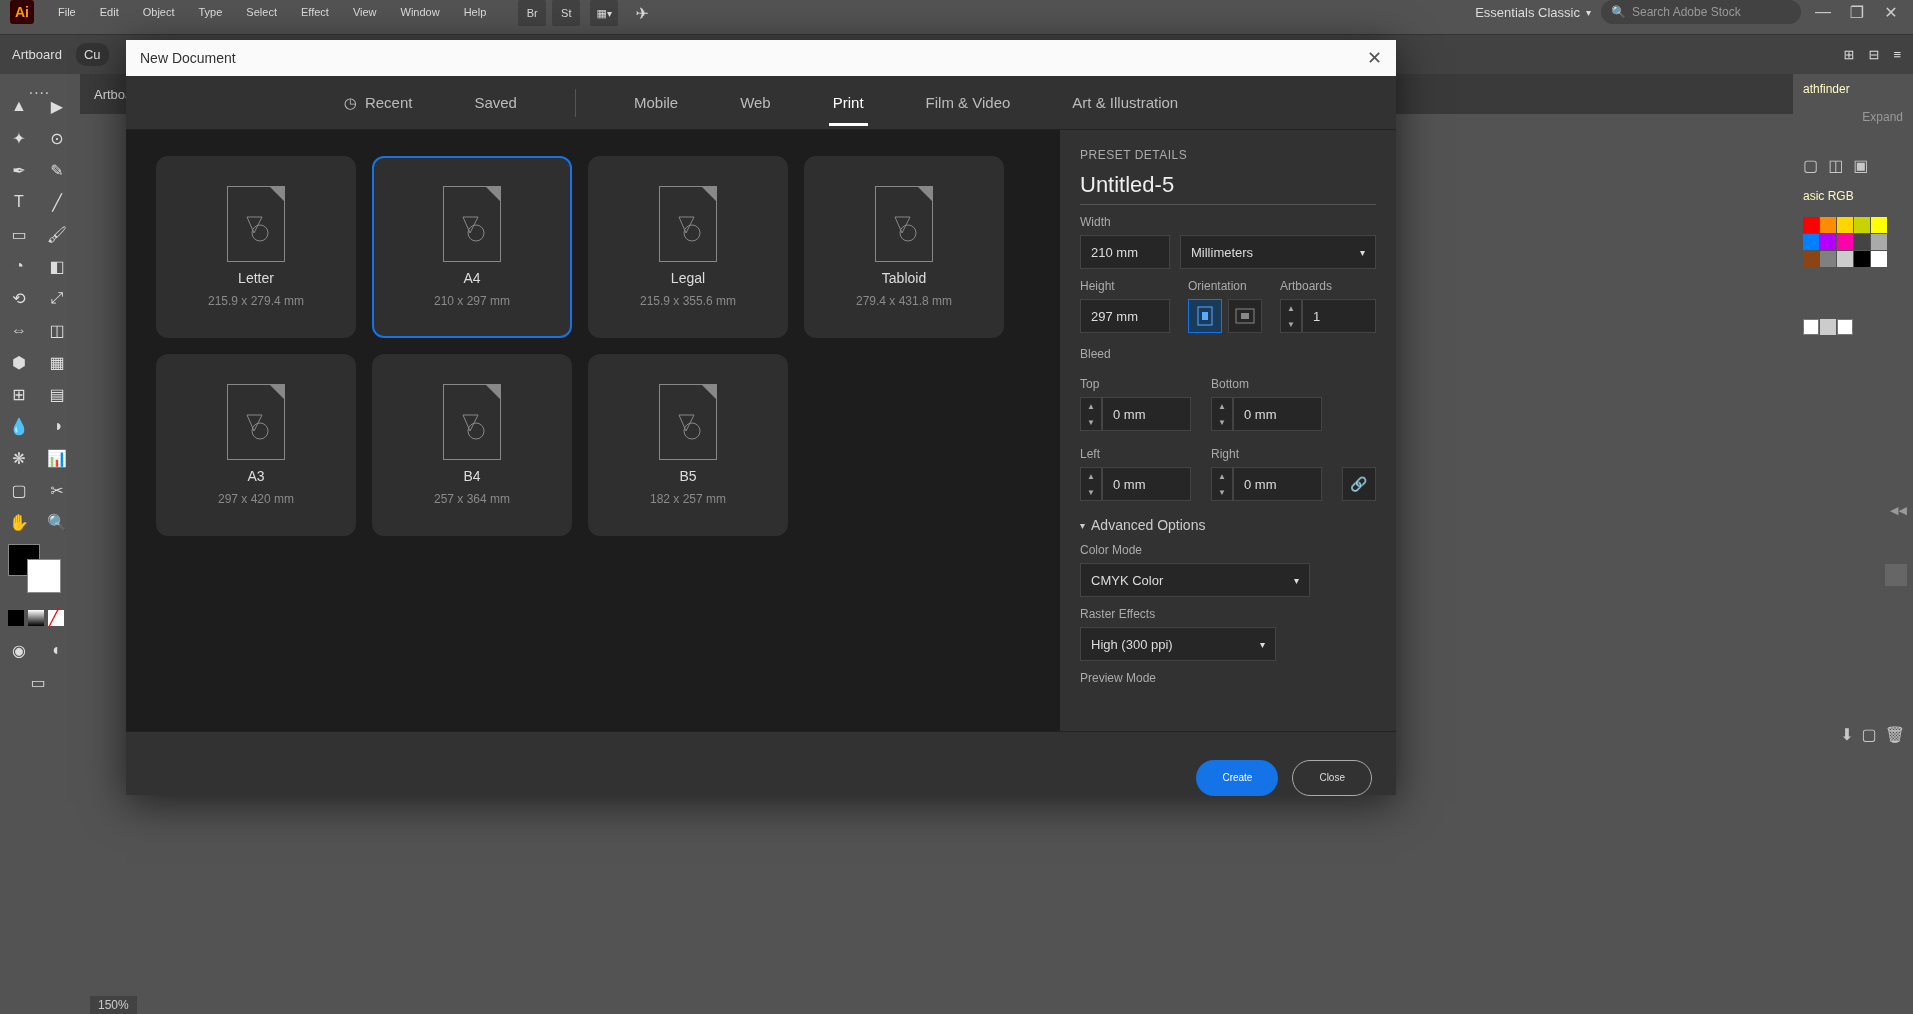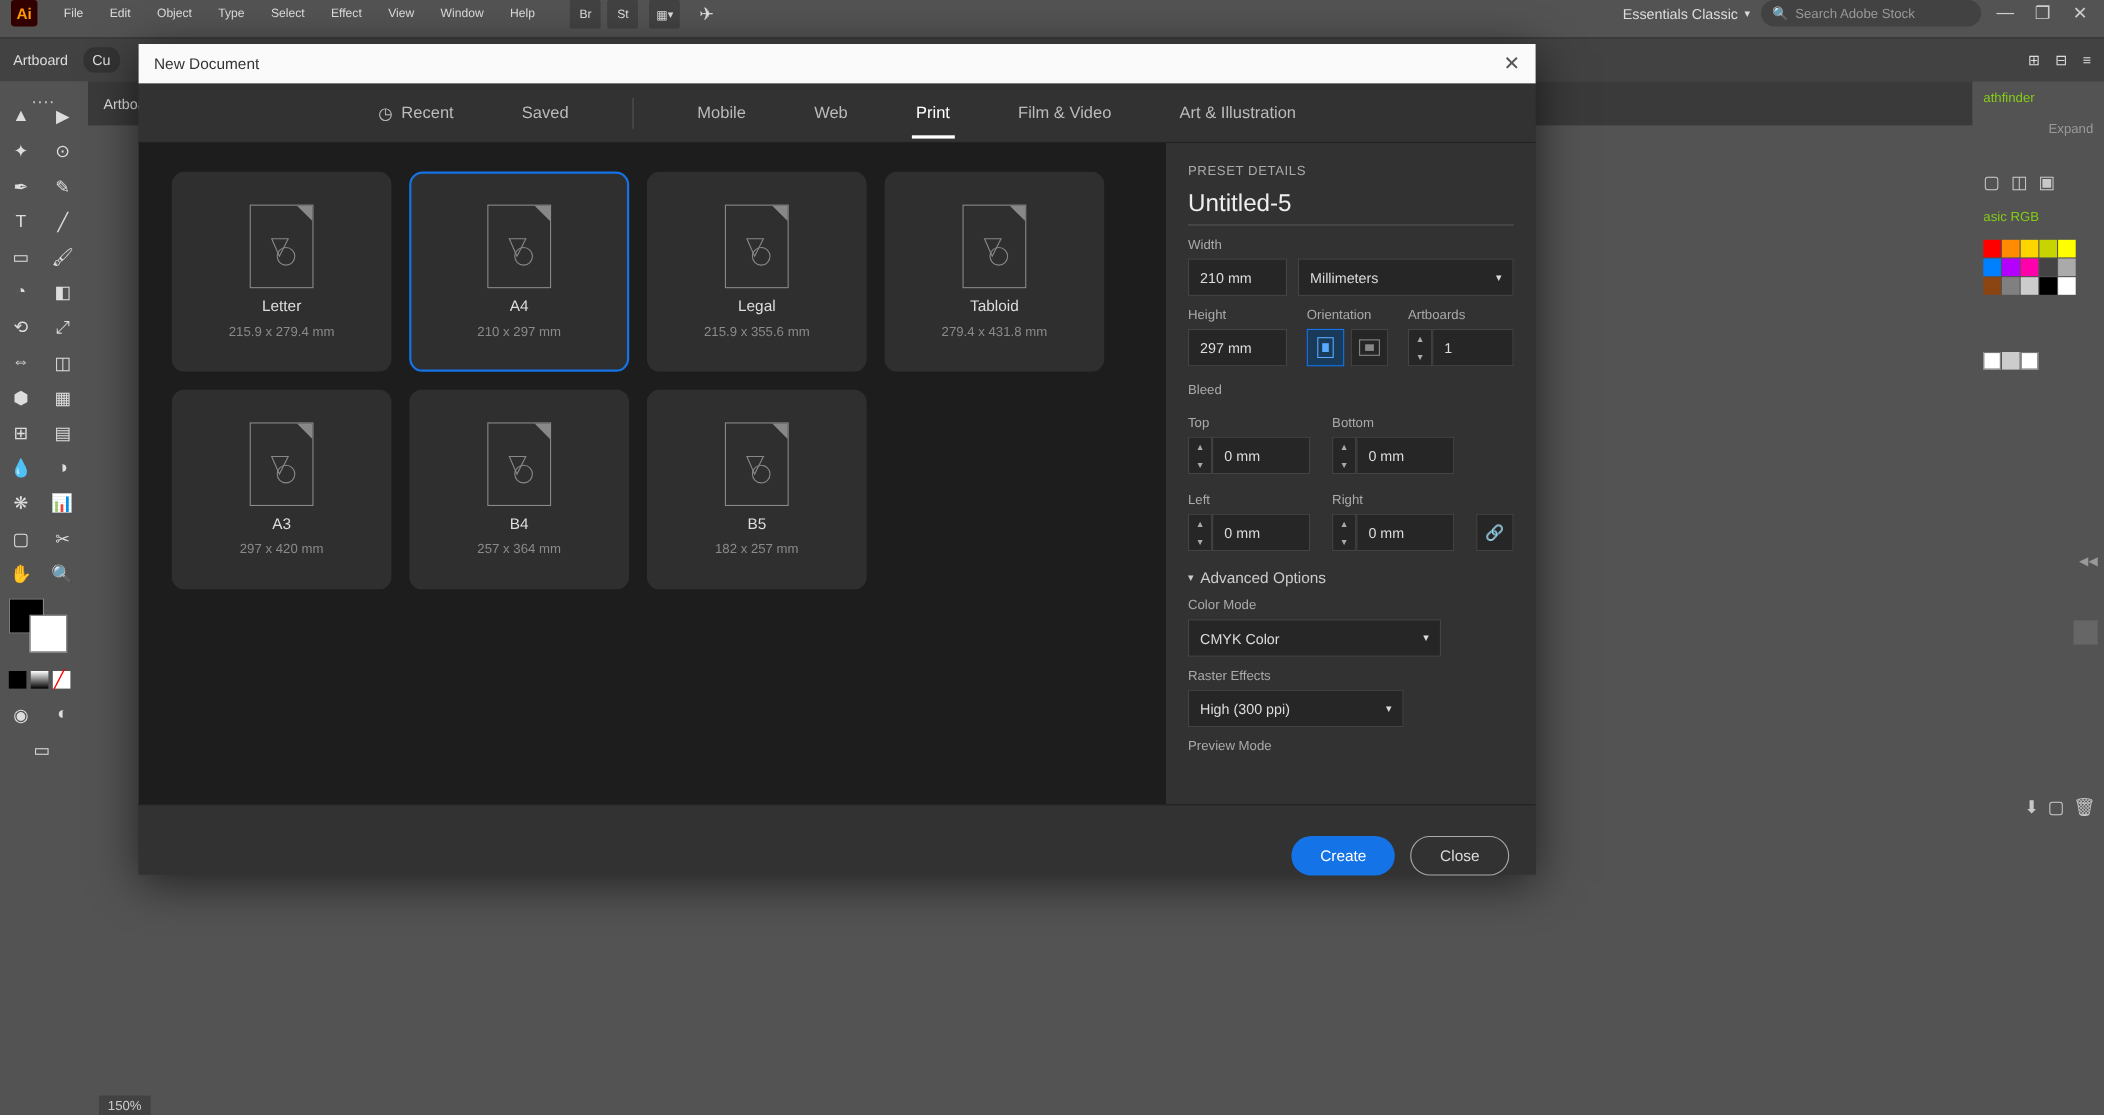--- a/index.html
+++ b/index.html
@@ -27,21 +27,21 @@
 .swatch-big { width: 32px; height: 32px; background: #000; border: 1px solid #888; position: relative; margin: 6px 0 0 8px; }
 .swatch-big::after { content: ''; position: absolute; width: 32px; height: 32px; background: #fff; border: 1px solid #888; left: 18px; top: 14px; }
 .swatch-mini { display: flex; gap: 4px; padding: 34px 0 0 8px; }
 .sw { width: 16px; height: 16px; }
 
 
 .doctabs { position: absolute; left: 80px; top: 74px; right: 0; height: 40px; background: #3a3a3a; display: flex; align-items: center; padding: 0 14px; font-size: 13px; color: #ddd; }
 
 
 .rightpanels { position: absolute; right: 0; top: 74px; width: 120px; bottom: 0; background: #535353; }
-.panel-label { font-size: 12px; color: #84cc16; padding: 8px 10px; }
+.panel-label { font-size: 12px; color: #fef9c3; padding: 8px 10px; }
 .expand-btn { font-size: 12px; color: #999; padding: 6px 10px; text-align: right; }
 .swatch-grid { display: grid; grid-template-columns: repeat(5, 16px); gap: 1px; padding: 6px 10px; }
 .sg { width: 16px; height: 16px; }
 
 
 .modal { position: absolute; left: 126px; top: 40px; width: 1270px; height: 755px; background: #323232; box-shadow: 0 8px 40px rgba(0,0,0,.6); display: flex; flex-direction: column; }
 .modal-titlebar { height: 36px; background: #fafafa; display: flex; align-items: center; padding: 0 14px; color: #333; font-size: 14px; }
 .modal-close { margin-left: auto; font-size: 18px; color: #555; cursor: pointer; }
 .modal-tabs { height: 54px; background: #323232; display: flex; align-items: center; justify-content: center; gap: 54px; border-bottom: 1px solid #222; }
 .mtab { font-size: 15px; color: #bbb; padding: 15px 4px; position: relative; cursor: pointer; display: flex; align-items: center; gap: 8px; }
@@ -70,21 +70,21 @@
 .dropdown { background: #262626; border: 1px solid #444; height: 34px; padding: 0 10px; color: #ddd; font-size: 13px; display: flex; align-items: center; justify-content: space-between; flex: 1; cursor: pointer; }
 .orient-btn { width: 34px; height: 34px; background: #262626; border: 1px solid #444; display: flex; align-items: center; justify-content: center; }
 .orient-btn.active { border-color: #1473e6; background: #1a3a5a; }
 .stepper { width: 22px; height: 34px; display: flex; flex-direction: column; background: #262626; border: 1px solid #444; }
 .step { flex: 1; display: flex; align-items: center; justify-content: center; font-size: 8px; color: #aaa; cursor: pointer; }
 .bleed-field { display: flex; }
 .link-btn { width: 34px; height: 34px; background: #262626; border: 1px solid #444; display: flex; align-items: center; justify-content: center; font-size: 14px; }
 .adv-toggle { display: flex; align-items: center; gap: 6px; margin: 16px 0 10px; cursor: pointer; color: #ccc; font-size: 14px; }
 
 .modal-footer { height: 64px; background: #323232; border-top: 1px solid #222; display: flex; align-items: center; justify-content: flex-end; padding: 0 24px; gap: 14px; }
-.btn { height: 36px; padding: 0 26px; border-radius: 18px; font-size: 14px; display: flex; align-items: center; cursor: pointer; margin-top: 28px; }
+.btn { height: 36px; padding: 0 26px; border-radius: 18px; font-size: 10px; display: flex; align-items: center; cursor: pointer; margin-top: 28px; }
 .btn-primary { background: #1473e6; color: #fff; }
 .btn-secondary { background: transparent; border: 1.5px solid #aaa; color: #ddd; }
 
 .zoom-label { position: absolute; left: 90px; bottom: 0; font-size: 12px; color: #ccc; background: #424242; padding: 2px 8px; }
 .chev { font-size: 10px; }
 </style>
 </head>
 <body>
 
 <div class="menubar">

